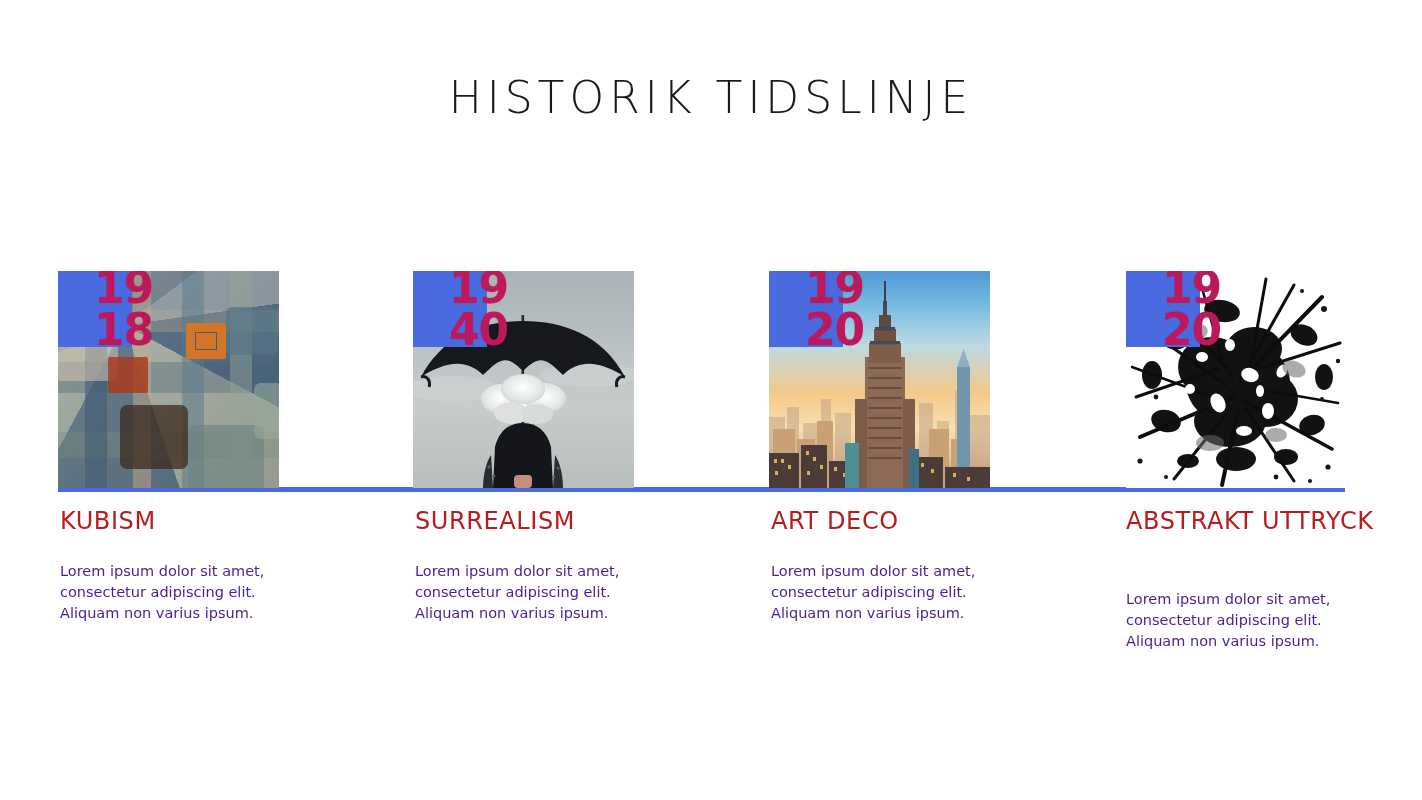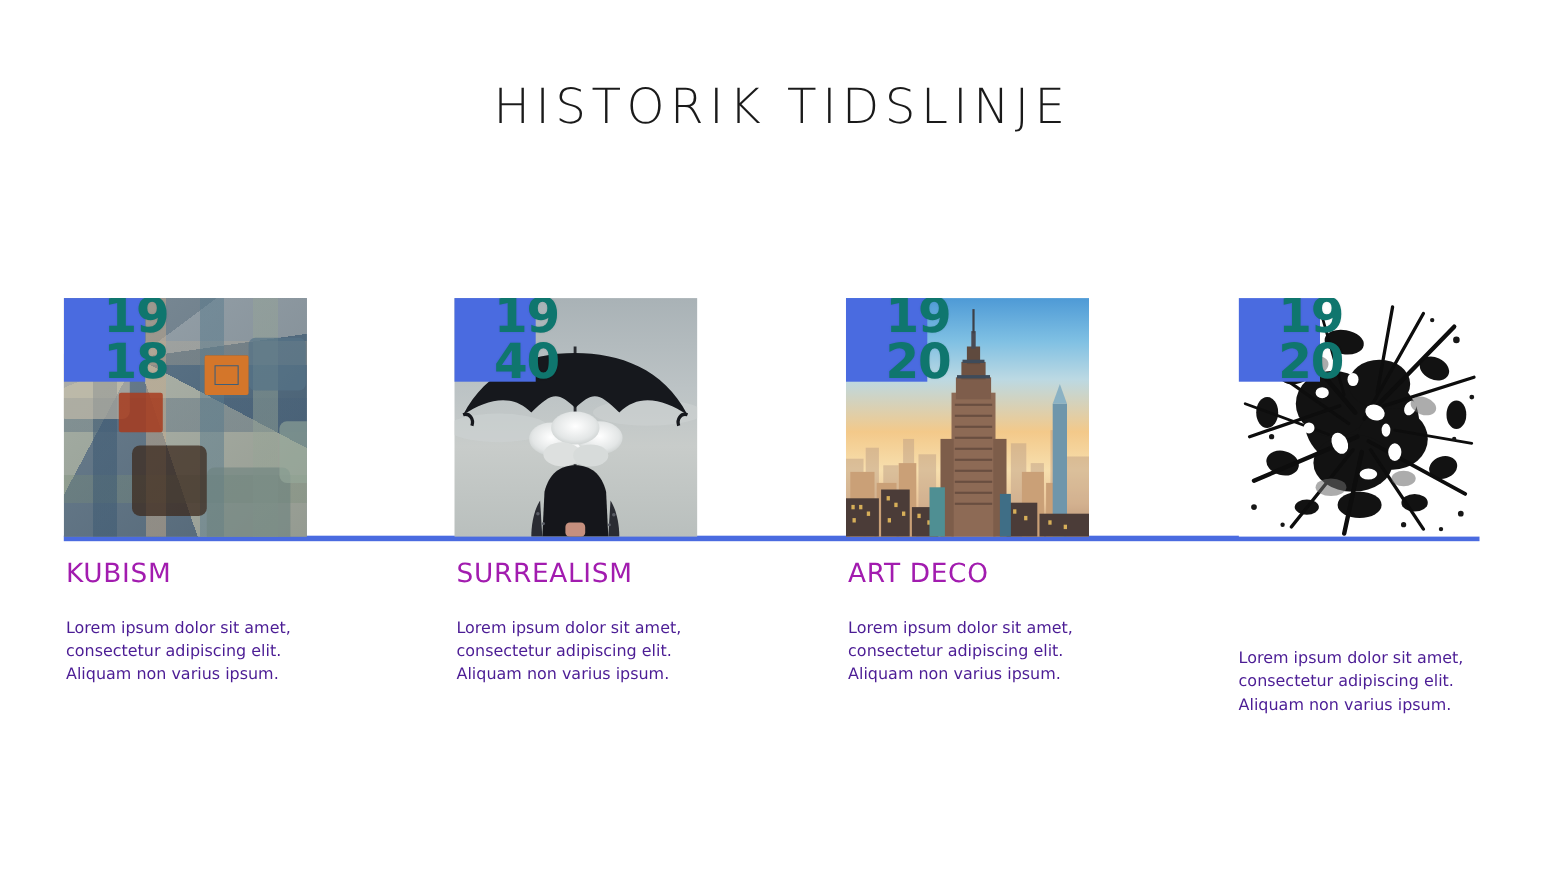--- a/index.html
+++ b/index.html
@@ -137,37 +137,37 @@
   }
   .date-text {
     position: absolute;
     left: 36px;
     top: -4px;
     z-index: 4;
     font-family: "DejaVu Sans", sans-serif;
     font-weight: 700;
     font-size: 44px;
     line-height: 42px;
-    color: #0f766e;
+    color: #be185d;
     letter-spacing: -1px;
     white-space: nowrap;
     text-shadow: 0 0 2px rgba(0,0,0,0.10);
   }
   .date-text .dl { display: block; }
 
   
   .era-title {
     position: absolute;
     top: 236px;
     left: 2px;
     font-family: "DejaVu Sans", sans-serif;
     font-size: 24px;
     font-weight: 400;
     letter-spacing: 0.6px;
-    color: #a21caf;
+    color: #b91c1c;
     white-space: nowrap;
   }
   .era-body {
     position: absolute;
     top: 290px;
     left: 2px;
     width: 250px;
     font-family: "DejaVu Sans", sans-serif;
     font-size: 14.5px;
     line-height: 21px;
@@ -422,16 +422,17 @@
             <ellipse cx="150" cy="164" rx="11" ry="7"></ellipse>
           </g>
         </svg>
       </div>
       <div class="date-badge"></div>
       <div class="date-text">
         <span class="dl">19</span>
         <span class="dl">20</span>
       </div>
     </div>
+    <div class="era-title">ABSTRAKT UTTRYCK</div>
     <div class="era-body">Lorem ipsum dolor sit amet, consectetur adipiscing elit. Aliquam non varius ipsum.</div>
   </div>
 
 </div>
 
 </body></html>

